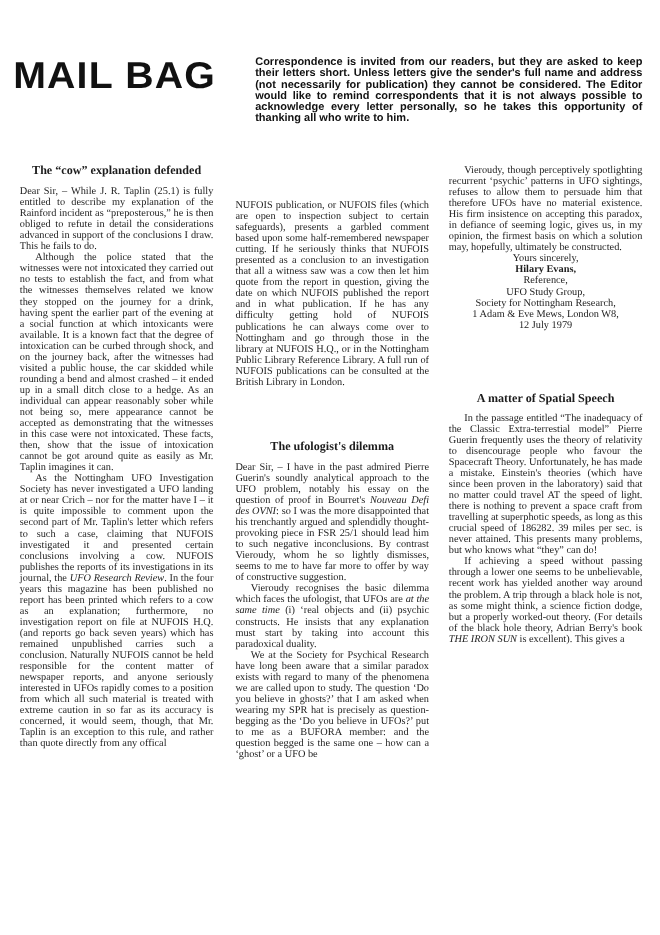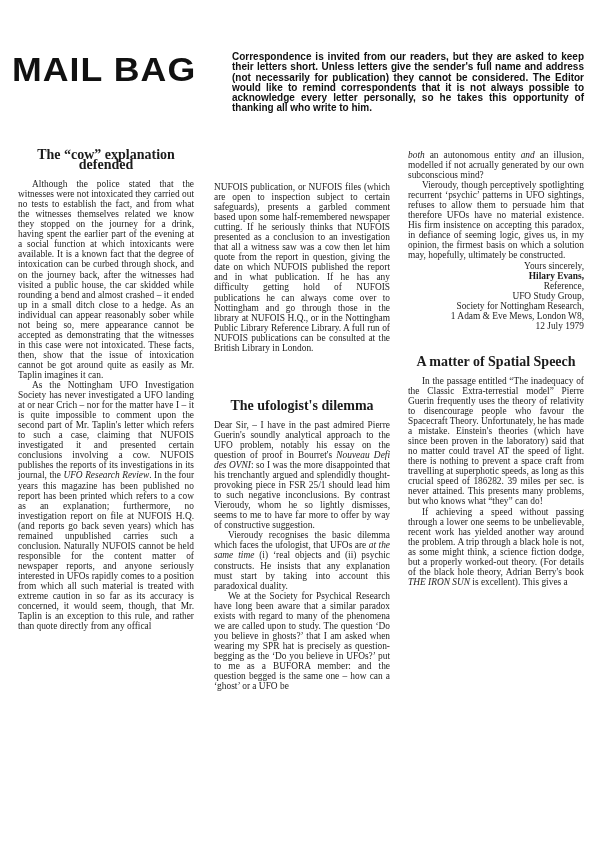--- a/index.html
+++ b/index.html
@@ -18,55 +18,55 @@
     }
     .col {
       position: absolute; top: 150px; width: 176px;
       font-family: "Liberation Serif", serif; font-size: 9.4px; line-height: 10.05px;
       color: #1c1c1c; text-align: justify; hyphens: manual;
     }
     .col1 { left: 18px; }
     .col2 { left: 214px; margin-top: 32px; }
     .col3 { left: 408px; }
     .headline {
-      font-weight: bold; text-align: center; font-size: 14px;
+      font-weight: bold; text-align: center; font-size: 11px;
       margin: 0 0 9px 0;
     }
     .col2 .headline2 { margin-top: 48px; }
-    .col3 .headline3 { margin-top: 26px; }
+    .col3 .headline3 { margin-top: 56px; }
     p { margin: 0; }
     p.indent { text-indent: 14px; }
-    .sig { text-align: right; }
+    .sig { text-align: center; }
     .sig .name { font-weight: bold; }
     i { font-style: italic; }
   </style>
 </head>
 <body>
 
 <div class="masthead">
   <div class="title">MAIL BAG</div>
   <div class="intro">Correspondence is invited from our readers, but they are asked to keep their letters short. Unless letters give the sender's full name and address (not necessarily for publication) they cannot be considered.  The Editor would like to remind correspondents that it is not always possible to acknowledge every letter personally, so he takes this opportunity of thanking all who write to him.</div>
 </div>
 
 <div class="col col1">
   <div class="headline">The “cow” explanation defended</div>
+  <p>Dear Sir, – While J. R. Taplin (25.1) is fully entitled to describe my explanation of the Rainford incident as “preposterous,” he is then obliged to refute in detail the considerations advanced in support of the conclusions I draw. This he fails to do.</p>
   <p class="indent">Although the police stated that the witnesses were not intoxicated they carried out no tests to establish the fact, and from what the witnesses themselves related we know they stopped on the journey for a drink, having spent the earlier part of the evening at a social function at which intoxicants were available. It is a known fact that the degree of intoxication can be curbed through shock, and on the journey back, after the witnesses had visited a public house, the car skidded while rounding a bend and almost crashed – it ended up in a small ditch close to a hedge. As an individual can appear reasonably sober while not being so, mere appearance cannot be accepted as demonstrating that the witnesses in this case were not intoxicated. These facts, then, show that the issue of intoxication cannot be got around quite as easily as Mr. Taplin imagines it can.</p>
   <p class="indent"><span>As the Nottingham UFO Investigation Society has never investigated a UFO landing at or near Crich – nor for the matter have I – it is quite impossible to comment upon the second part of Mr. Taplin's letter which refers to such a case, claiming that NUFOIS investigated it and presented certain conclusions involving a cow. NUFOIS publishes the reports of its investigations in its journal, the </span><i>UFO Research Review</i><span>. In the four years this magazine has been published no report has been printed which refers to a cow as an explanation; furthermore, no investigation report on file at NUFOIS H.Q. (and reports go back seven years) which has remained unpublished carries such a conclusion. Naturally NUFOIS cannot be held responsible for the content matter of newspaper reports, and anyone seriously interested in UFOs rapidly comes to a position from which all such material is treated with extreme caution in so far as its accuracy is concerned, it would seem, though, that Mr. Taplin is an exception to this rule, and rather than quote directly from any offical</span></p>
 </div>
 
 <div class="col col2">
   <p>NUFOIS publication, or NUFOIS files (which are open to inspection subject to certain safeguards), presents a garbled comment based upon some half-remembered newspaper cutting. If he seriously thinks that NUFOIS presented as a conclusion to an investigation that all a witness saw was a cow then let him quote from the report in question, giving the date on which NUFOIS published the report and in what publication. If he has any difficulty getting hold of NUFOIS publications he can always come over to Nottingham and go through those in the library at NUFOIS H.Q., or in the Nottingham Public Library Reference Library. A full run of NUFOIS publications can be consulted at the British Library in London.</p>
   <div class="headline headline2">The ufologist's dilemma</div>
   <p><span>Dear Sir, – I have in the past admired Pierre Guerin's soundly analytical approach to the UFO problem, notably his essay on the question of proof in Bourret's </span><i>Nouveau Defi des OVNI</i><span>: so I was the more disappointed that his trenchantly argued and splendidly thought-provoking piece in FSR 25/1 should lead him to such negative inconclusions. By contrast Vieroudy, whom he so lightly dismisses, seems to me to have far more to offer by way of constructive suggestion.</span></p>
   <p class="indent"><span>Vieroudy recognises the basic dilemma which faces the ufologist, that UFOs are </span><i>at the same time</i><span> (i) ‘real objects and (ii) psychic constructs. He insists that any explanation must start by taking into account this paradoxical duality.</span></p>
   <p class="indent"><span>We at the Society for Psychical Research have long been aware that a similar paradox exists with regard to many of the phenomena we are called upon to study. The question ‘Do you believe in ghosts?’ that I am asked when wearing my SPR hat is precisely as question-begging as the ‘Do you believe in UFOs?’ put to me as a BUFORA member: and the question begged is the same one – how can a ‘ghost’ or a UFO be </span></p>
 </div>
 
 <div class="col col3">
-  <p><i>both</i><span> an autonomous entity </span><i>and</i><span> an illusion, modelled if not acrually generated by our own subconscious mind?</span></p>
   <p class="indent">Vieroudy, though perceptively spotlighting recurrent ‘psychic’ patterns in UFO sightings, refuses to allow them to persuade him that therefore UFOs have no material existence. His firm insistence on accepting this paradox, in defiance of seeming logic, gives us, in my opinion, the firmest basis on which a solution may, hopefully, ultimately be constructed.</p>
   <div class="sig">
     <div>Yours sincerely,</div>
     <div class="name">Hilary Evans,</div>
     <div>Reference,</div>
     <div>UFO Study Group,</div>
     <div>Society for Nottingham Research,</div>
     <div>1 Adam &amp; Eve Mews, London W8,</div>
     <div>12 July 1979</div>
   </div>

